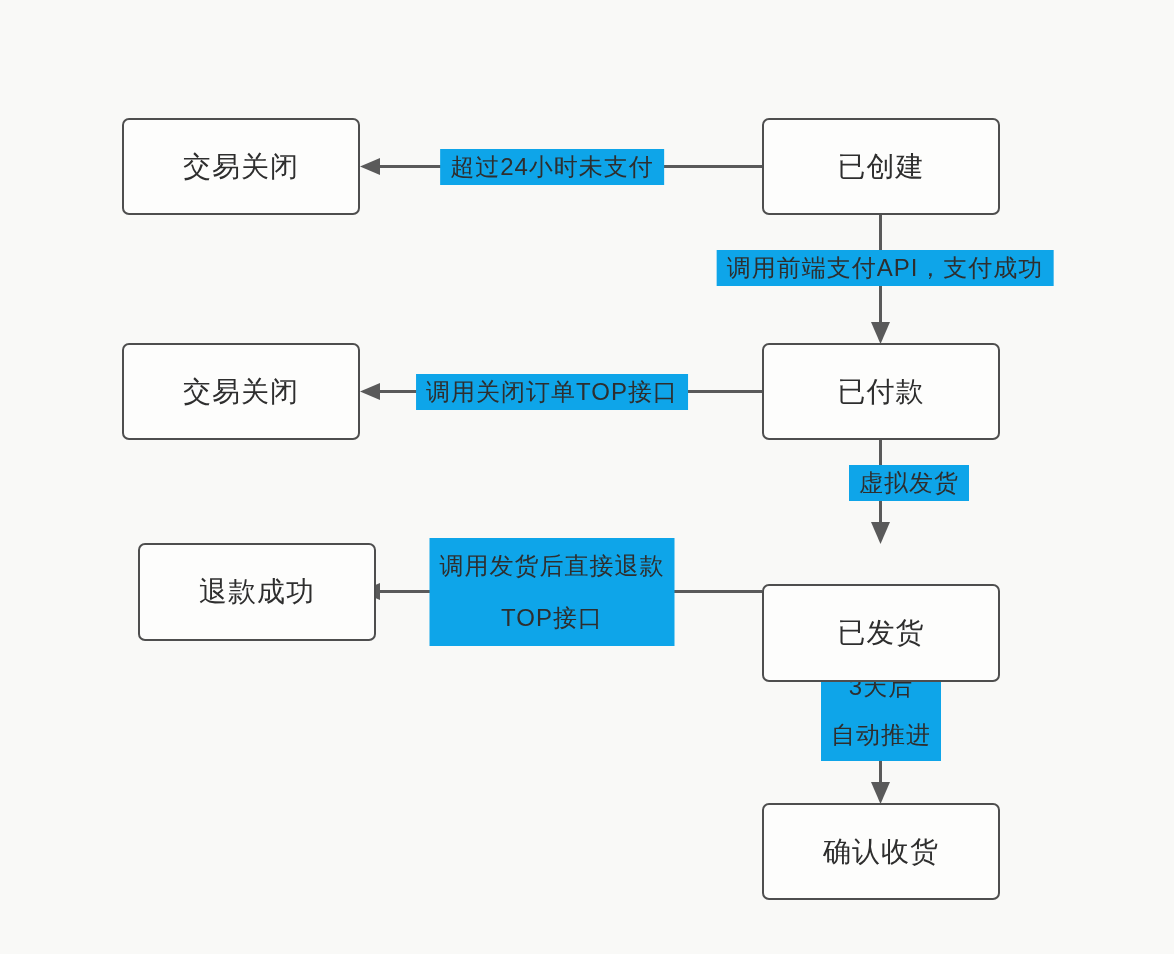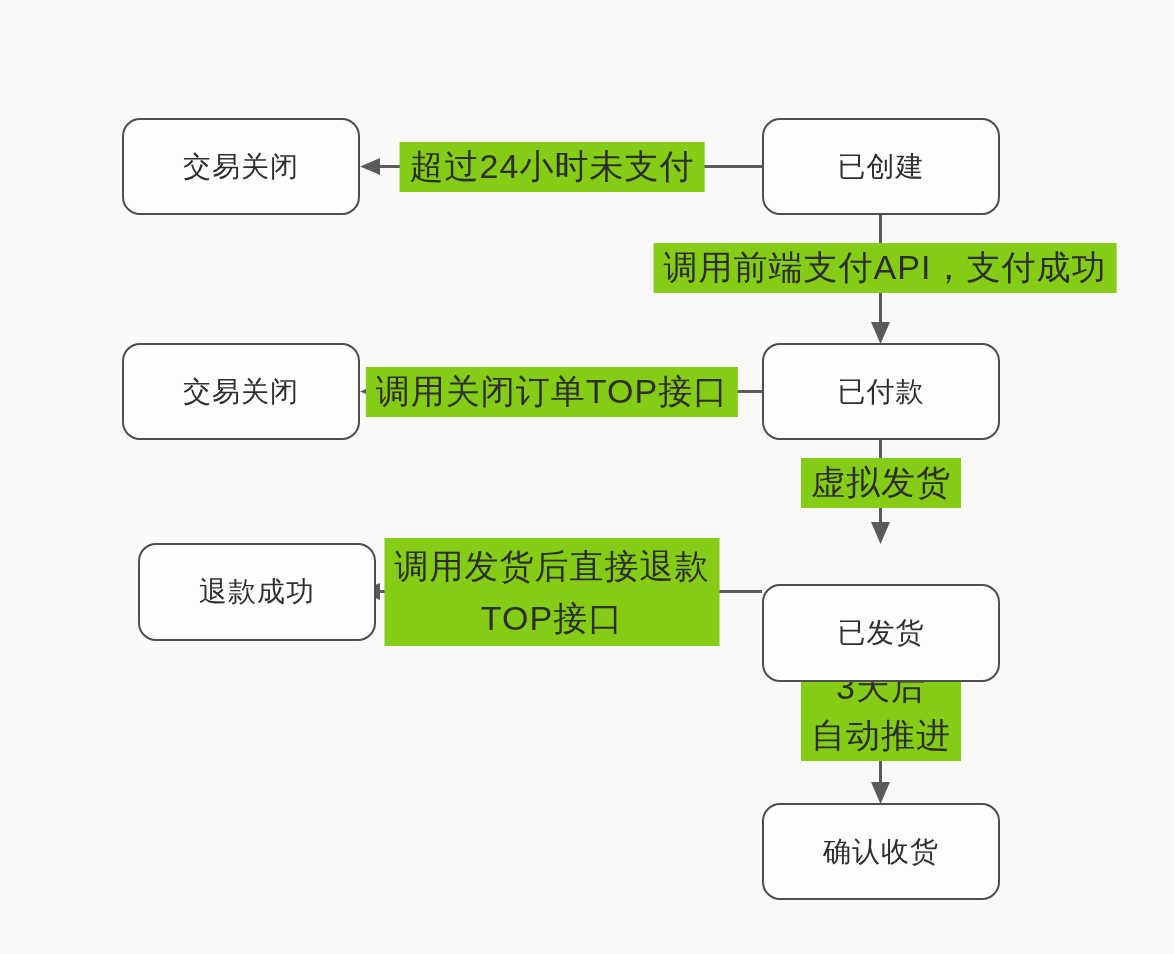--- a/index.html
+++ b/index.html
@@ -13,21 +13,21 @@
     width: 1174px;
     height: 954px;
     background: #f9f9f7;
     overflow: hidden;
   }
   .node {
     position: absolute;
     box-sizing: border-box;
     background: #fdfdfc;
     border: 2px solid #4e4e4e;
-    border-radius: 18px;
+    border-radius: 7px;
     display: flex;
     align-items: center;
     justify-content: center;
     font-size: 28px;
     color: #2e2e2e;
     letter-spacing: 1px;
   }
   .node.bold { font-weight: normal; }
   .hline {
     position: absolute;
@@ -49,23 +49,23 @@
   .ah-down {
     position: absolute;
     width: 19px;
     height: 22px;
     background: #5a5a5a;
     clip-path: polygon(0 0, 100% 0, 50% 100%);
   }
   .elabel {
     position: absolute;
     transform: translate(-50%, -50%);
-    background: #84cc16;
+    background: #0ea5e9;
     padding: 2px 10px;
-    font-size: 34px;
+    font-size: 24px;
     color: #2e2e2e;
     white-space: nowrap;
     text-align: center;
     letter-spacing: 1px;
   }
   .elabel .line2 { display: block; }
   .elabel.two-line { line-height: 52px; }
   .elabel.two-line-v { line-height: 48px; }
 </style>
 </head>
@@ -90,21 +90,21 @@
 
   <div class="vline" style="left:879px; top:641px; height:144px;"></div>
   <div class="ah-down" style="left:871px; top:782px;"></div>
 
   <div class="elabel" style="left:552px; top:167px;">超过24小时未支付</div>
 
   <div class="elabel" style="left:885px; top:268px;">调用前端支付API，支付成功</div>
 
   <div class="elabel" style="left:552px; top:392px;">调用关闭订单TOP接口</div>
 
-  <div class="elabel" style="left:881px; top:483px;text-align:center;">虚拟发货</div>
+  <div class="elabel" style="left:909px; top:483px;text-align:center;">虚拟发货</div>
 
   <div class="elabel two-line" style="left:552px; top:592px;">
     <span class="line1">调用发货后直接退款</span>
     <span class="line2">TOP接口</span>
   </div>
 
   <div class="elabel two-line-v" style="left:881px; top:711px;">
     <span class="line1">3天后</span>
     <span class="line2">自动推进</span>
   </div>

